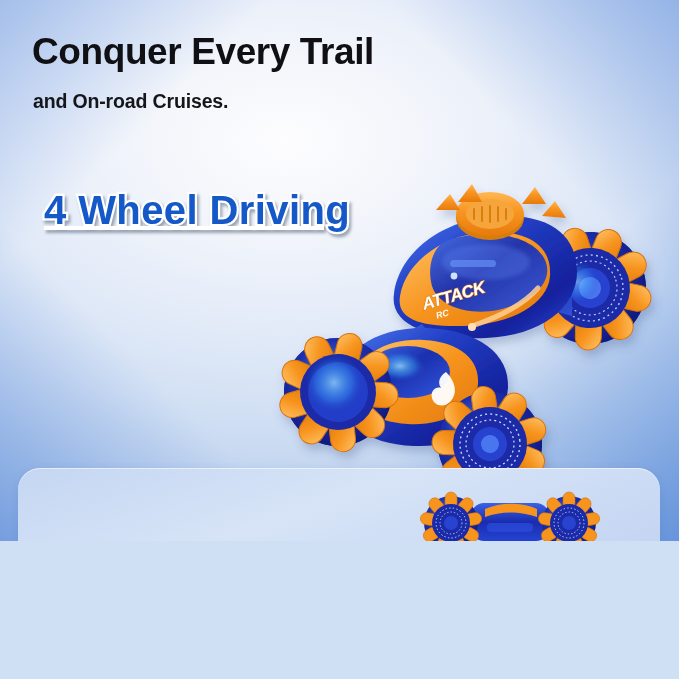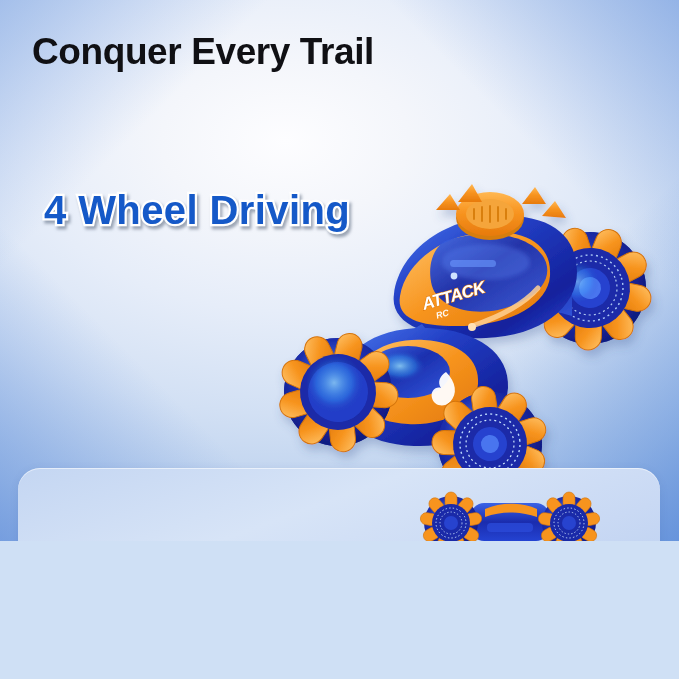--- a/index.html
+++ b/index.html
@@ -36,21 +36,21 @@
     line-height:1.38;letter-spacing:-.15px;
   }
 
   .bluetxt{
     position:absolute;font-weight:700;color:#1559c8;white-space:nowrap;
     -webkit-text-stroke:4.5px #ffffff;
     paint-order:stroke fill;
     filter:drop-shadow(2.5px 3px 1.6px rgba(70,85,110,.50));
     letter-spacing:.4px;
   }
-  .t-4wd{left:44px;top:188px;font-size:40px;}
+  .t-4wd{left:44px;top:188px;font-size:40px;text-decoration:underline;}
   .t-on{left:110px;top:503px;font-size:31px;}
   .t-off{left:56px;top:575px;font-size:31px;}
 
   .panel{
     position:absolute;left:18px;top:468px;width:642px;height:196px;
     border-radius:22px;
     background:linear-gradient(160deg,#c4d6f2 0%,#d7e4f7 34%,#c9d9f4 62%,#b3caee 100%);
     box-shadow:0 1px 0 rgba(255,255,255,.55) inset,
                0 2px 9px rgba(60,95,155,.14);
   }
@@ -63,20 +63,21 @@
   svg{display:block;overflow:visible;}
 </style>
 </head>
 <body>
 
 <div id="stage">
 
   <div class="headline">Conquer Every Trail</div>
 
   <div class="subline">
+    <div>and On-road Cruises.</div>
   </div>
 
   <div class="bluetxt t-4wd">4 Wheel Driving</div>
 
   <div class="car-main">
     <svg viewBox="0 0 400 285" width="400" height="285" aria-hidden="true">
       <defs>
         <linearGradient id="bodyG" x1="0" y1="0" x2="1" y2="1">
           <stop offset="0" stop-color="#4c7bf0"></stop>
           <stop offset=".35" stop-color="#2340c6"></stop>

